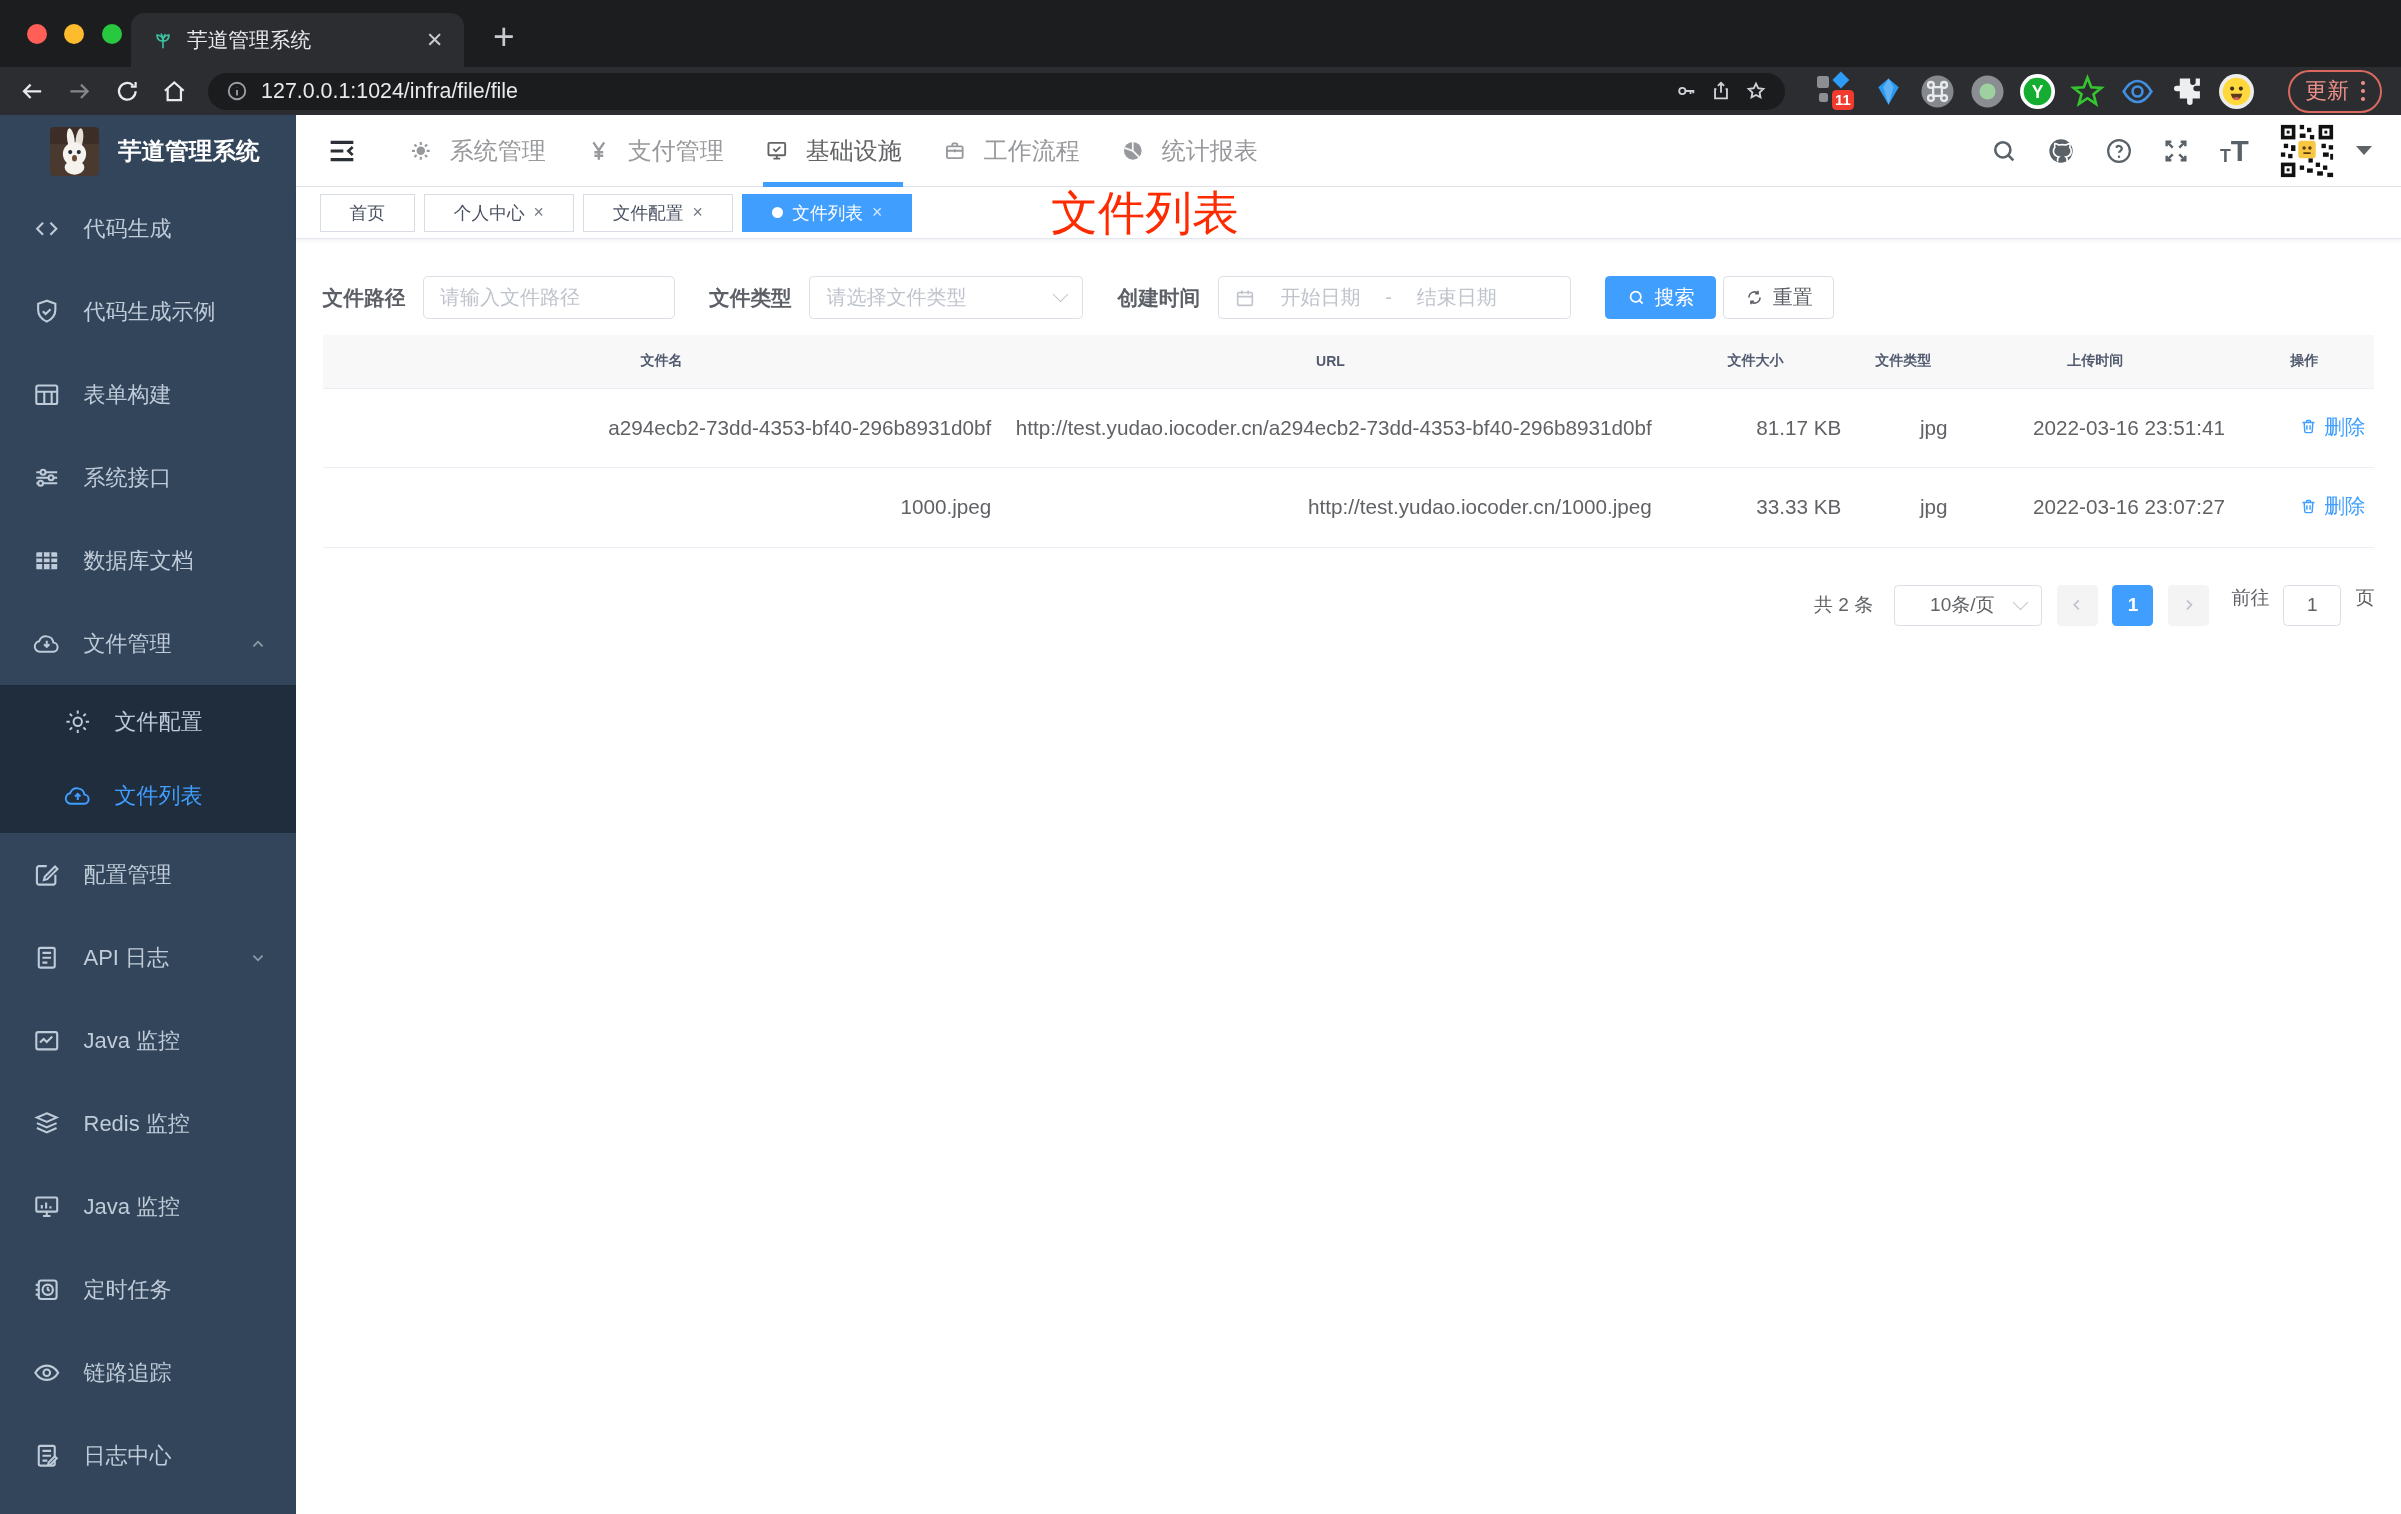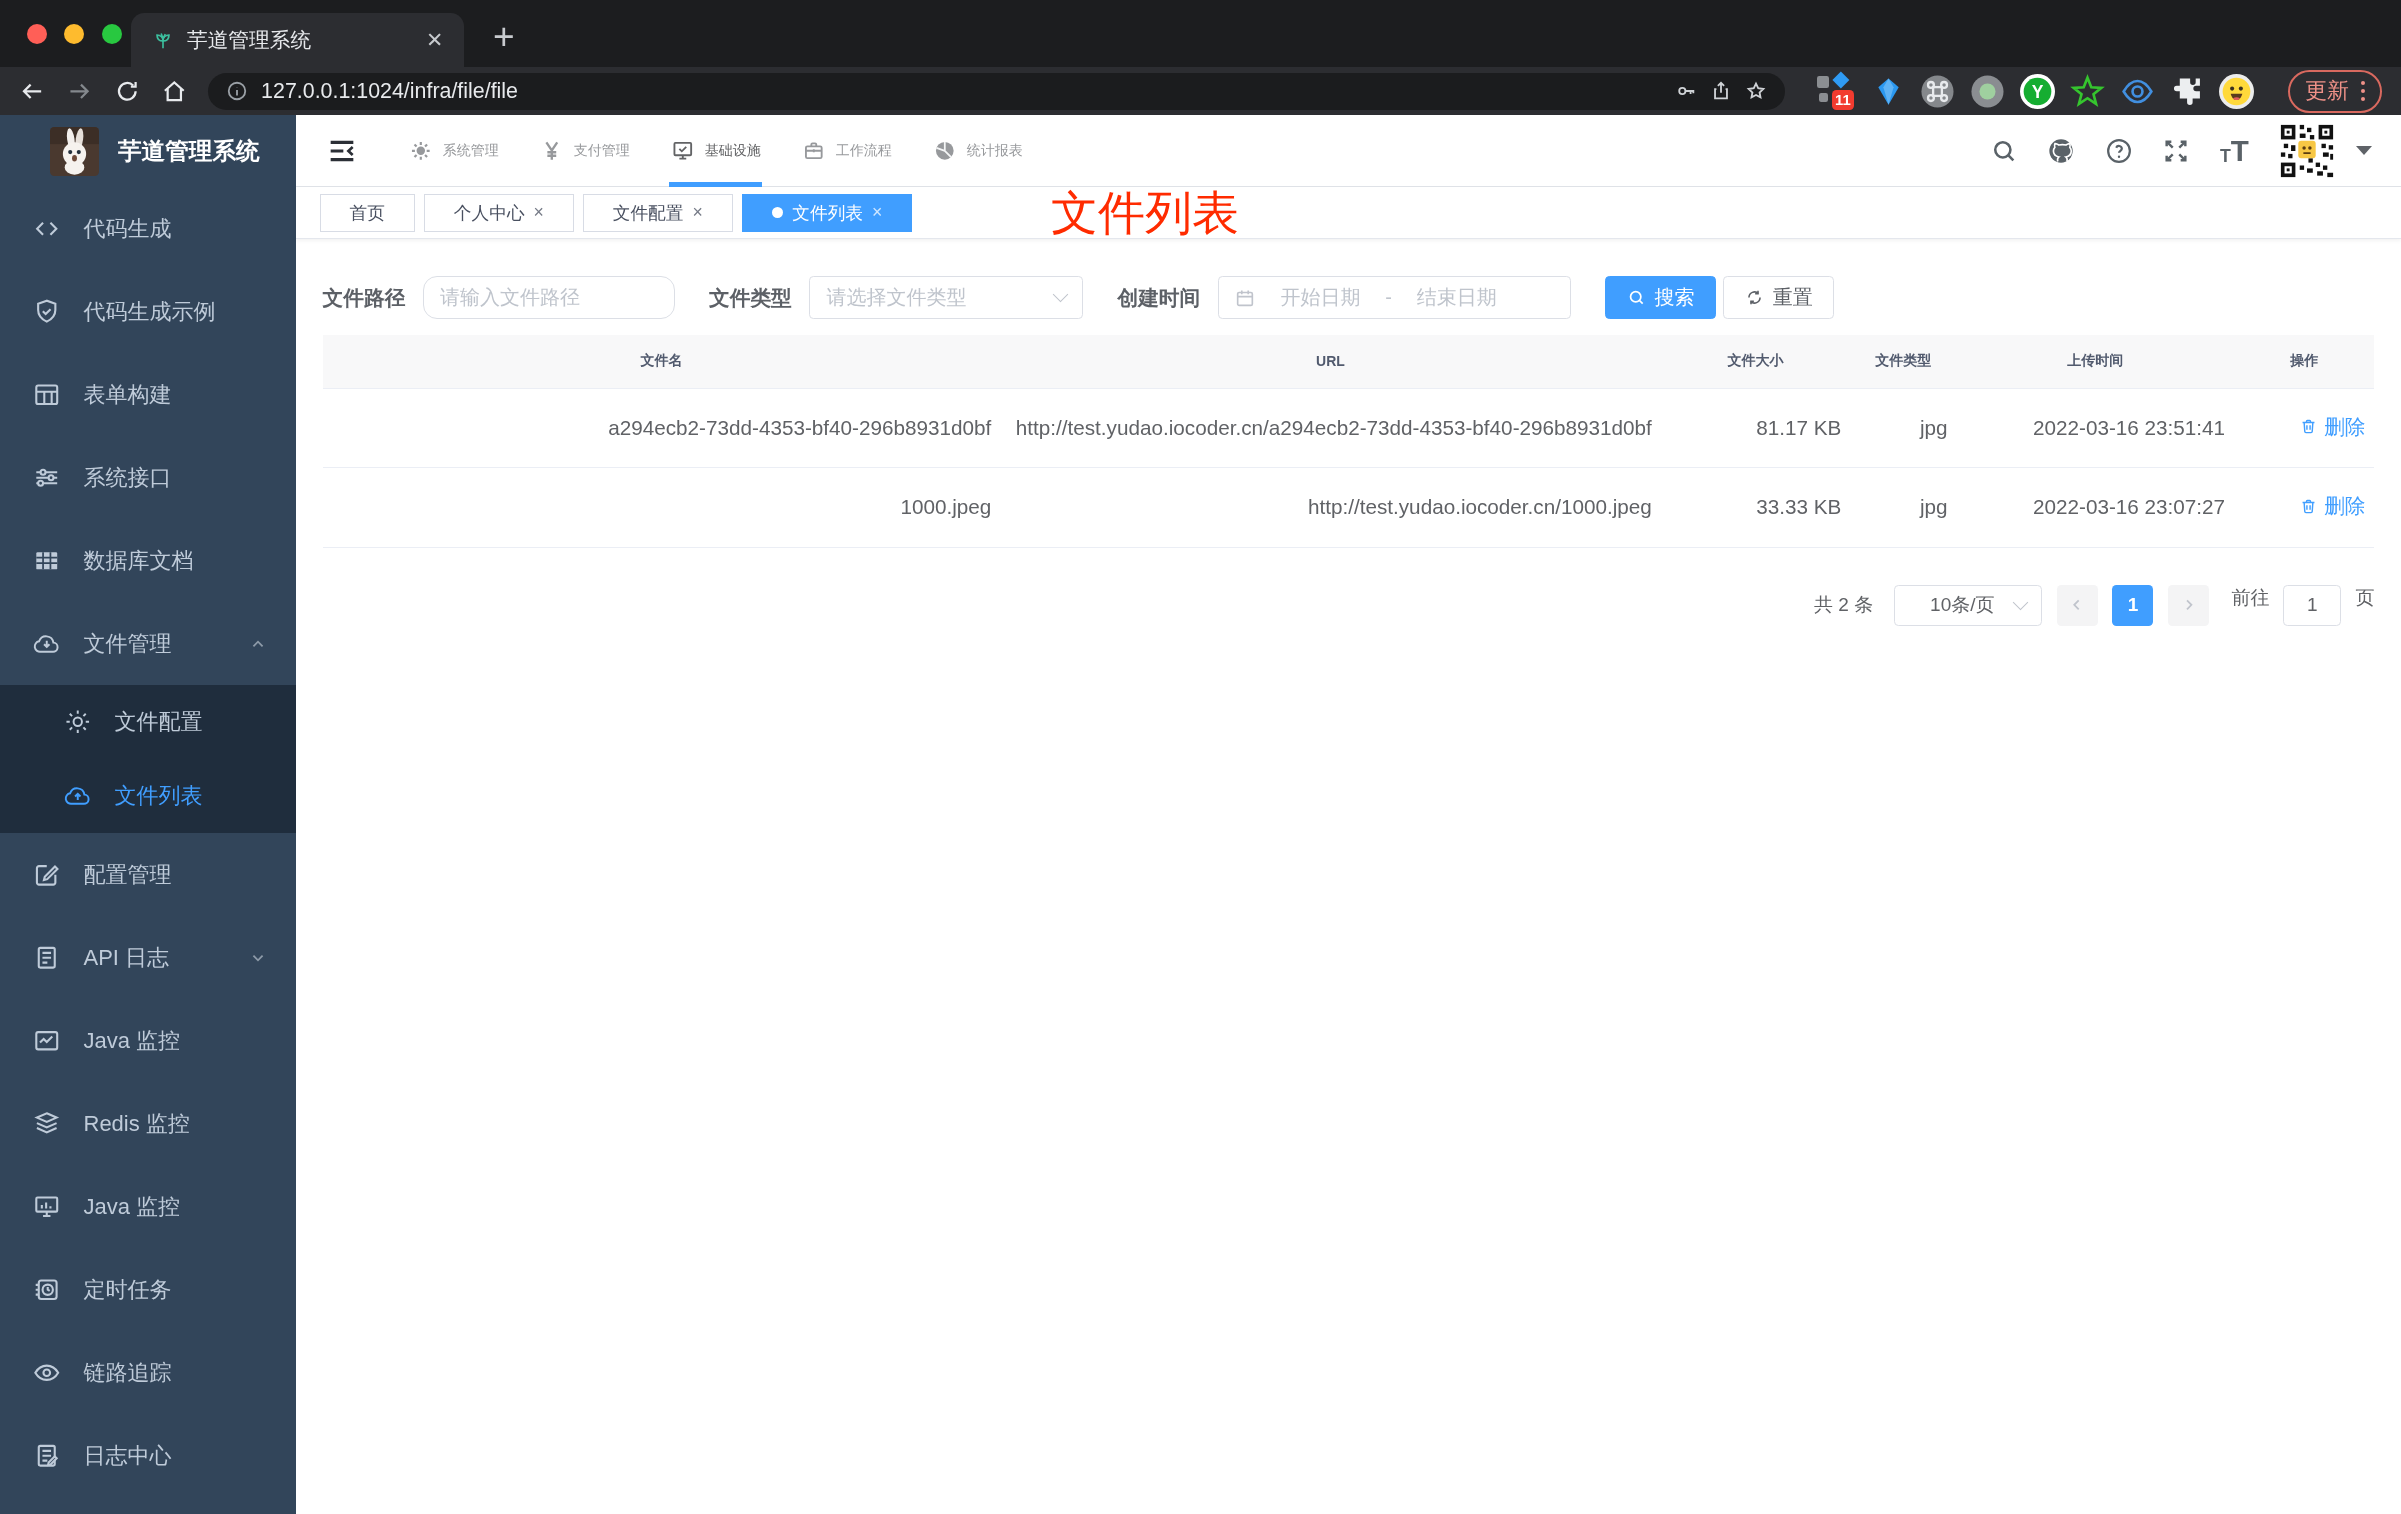--- a/index.html
+++ b/index.html
@@ -42,21 +42,21 @@
 .s-item .grow{flex:1}
 .chev{width:22px;height:22px;color:#8d9aa8;flex-shrink:0}
 .s-sub{background:#1f2d3d}
 .s-sub .s-item{height:74px;padding-left:63px}
 .s-item.active{color:#409eff}
 
 .main{flex:1;display:flex;flex-direction:column;background:#fff;min-width:0}
 .app-header{height:72px;display:flex;align-items:center;border-bottom:0.7px solid #e0e3e8;padding:0 29.5px;position:relative;background:#fff}
 .fold{width:32px;height:32px;color:#2b2f36;margin-right:31px;flex-shrink:0}
 .menu{display:flex;height:100%}
-.menu-item{display:flex;align-items:center;gap:10px;padding:0 20.7px;font-size:14px;color:#97999c;position:relative;white-space:nowrap}
+.menu-item{display:flex;align-items:center;gap:17px;padding:0 20.7px;font-size:24px;color:#97999c;position:relative;white-space:nowrap}
 .menu-item .hi{width:23.6px;height:23.6px}
 .menu-item.active{color:#626365}
 .menu-item.active::after{content:"";position:absolute;left:19px;right:19px;bottom:-0.7px;height:5.2px;background:#409eff}
 .h-tools{margin-left:auto;display:flex;align-items:center;gap:29.5px;color:#5a6268}
 .h-ic{width:28px;height:28px;flex-shrink:0}
 .font-ic{font-weight:700;color:#5a6268;display:flex;align-items:flex-end;line-height:1}
 .font-ic .small-t{font-size:17.7px}.font-ic .big-t{font-size:29.5px}
 .qr{width:58px;height:58px;border-radius:5.9px;overflow:hidden;flex-shrink:0}
 .caret{width:0;height:0;border-left:8px solid transparent;border-right:8px solid transparent;border-top:9.6px solid #5f6368;margin-left:-10.3px}
 
@@ -65,21 +65,21 @@
 .tag .dot{display:none;width:11.8px;height:11.8px;border-radius:50%;background:#fff}
 .tag.active{background:#409eff;border-color:#409eff;color:#fff}
 .tag.active .dot{display:block}
 .tag .x{font-size:17.7px;opacity:.75}
 .annotation{position:absolute;left:755px;top:-1.5px;font-size:47px;line-height:53px;color:#ff2b00;font-weight:500;pointer-events:none}
 
 .content{padding:37px 26.6px 0;flex:1}
 .filter-row{display:flex;align-items:center}
 .f-group{display:flex;align-items:center;margin-right:34px}
 .f-label{font-size:20.7px;font-weight:700;color:#5c6066;margin-right:17.7px;white-space:nowrap}
-.f-input{width:252px;height:43px;border:0.7px solid #dcdfe6;border-radius:14px;padding:0 16px;font-size:20px;color:#606266;outline:none;font-family:"Liberation Sans",sans-serif}
+.f-input{width:252px;height:43px;border:0.7px solid #dcdfe6;border-radius:5px;padding:0 16px;font-size:20px;color:#606266;outline:none;font-family:"Liberation Sans",sans-serif}
 .f-input::placeholder{color:#bfc4cc}
 .f-select{width:274px;height:43px;border:0.7px solid #dcdfe6;border-radius:4.4px;display:flex;align-items:center;padding:0 16px;color:#bfc4cc;font-size:20px;cursor:pointer}
 .f-select .grow{flex:1}
 .cv{width:11px;height:11px;border-right:1.5px solid #c0c4cc;border-bottom:1.5px solid #c0c4cc;transform:rotate(45deg);margin-top:-5.9px}
 .f-date{width:353px;height:43px;border:0.7px solid #dcdfe6;border-radius:4.4px;display:flex;align-items:center;padding:0 14.8px;gap:13.3px;color:#bfc4cc;font-size:20px;cursor:text}
 .f-date .cal{width:22px;height:22px;color:#c0c4cc;flex-shrink:0}
 .f-date input{border:none;outline:none;width:103px;font-size:20px;color:#606266;text-align:center;font-family:"Liberation Sans",sans-serif}
 .f-date input::placeholder{color:#bfc4cc}
 .btn{height:43px;border-radius:4.4px;display:inline-flex;align-items:center;gap:8.9px;padding:0 20.7px;font-size:20px;cursor:pointer;white-space:nowrap}
 .btn svg{width:19px;height:19px}

